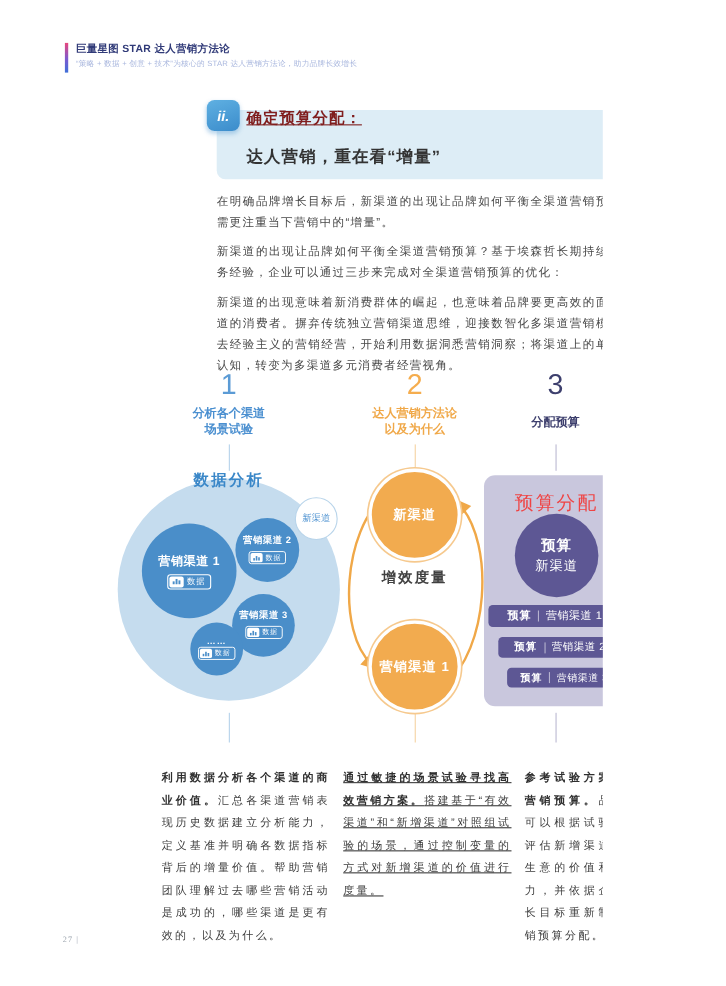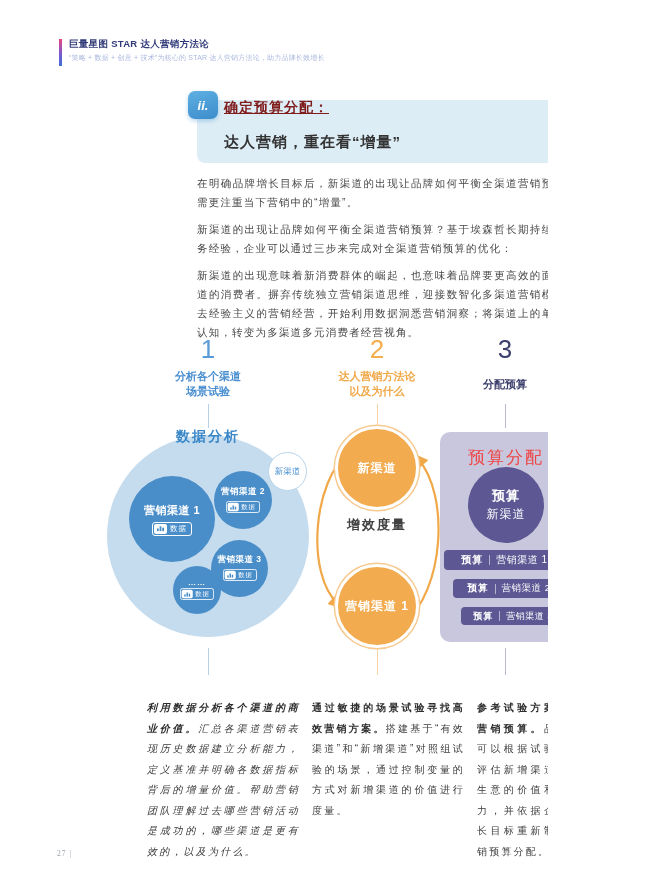--- a/index.html
+++ b/index.html
@@ -81,21 +81,21 @@
   .pb2{left:441px;top:579px;width:112px;height:19px;font-size:9.5px;}
   .pb3{left:449px;top:607px;width:104px;height:18px;font-size:9px;}
   .pb-prefix{font-weight:bold;letter-spacing:1px;}
   .pb-sep{width:1px;height:10px;background:rgba(255,255,255,.55);margin:0 6px;}
   .pb-label{letter-spacing:.5px;}
 
   
   .bcol{position:absolute;top:698px;color:#3c3c3c;font-size:10px;letter-spacing:2.2px;
         line-height:20.5px;text-align:justify;}
   .bcol b{color:#2f2f2f;}
-  .bcol1{left:135px;width:153px;font-style:italic;} .bcol2{left:300px;width:153px;} .bcol3{left:465px;width:106px;}
+  .bcol1{left:135px;width:153px;} .bcol2{left:300px;width:153px;text-decoration:underline;} .bcol3{left:465px;width:106px;}
 
   .footer-page{position:absolute;left:45px;top:849px;font-size:7.5px;color:#9aa3ad;letter-spacing:1px;font-family:Liberation Serif, serif;}
 </style>
 </head>
 <body>
 
 <div class="page">
 
   <div class="hdr-bar"></div>
   <div class="hdr-title">巨量星图 STAR 达人营销方法论</div>

